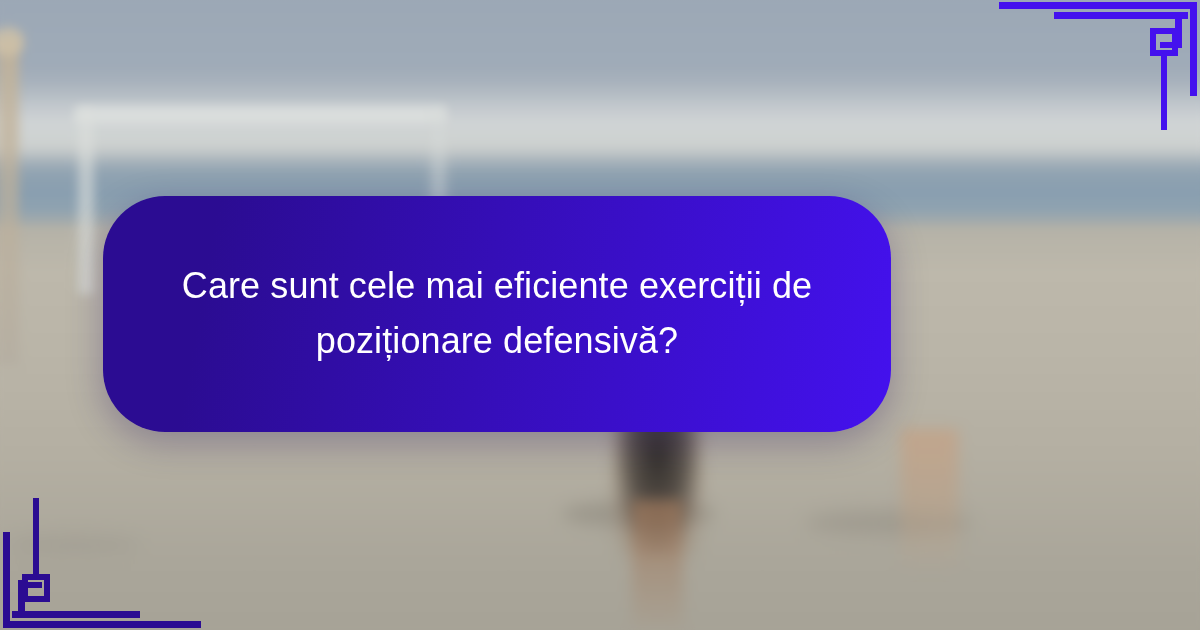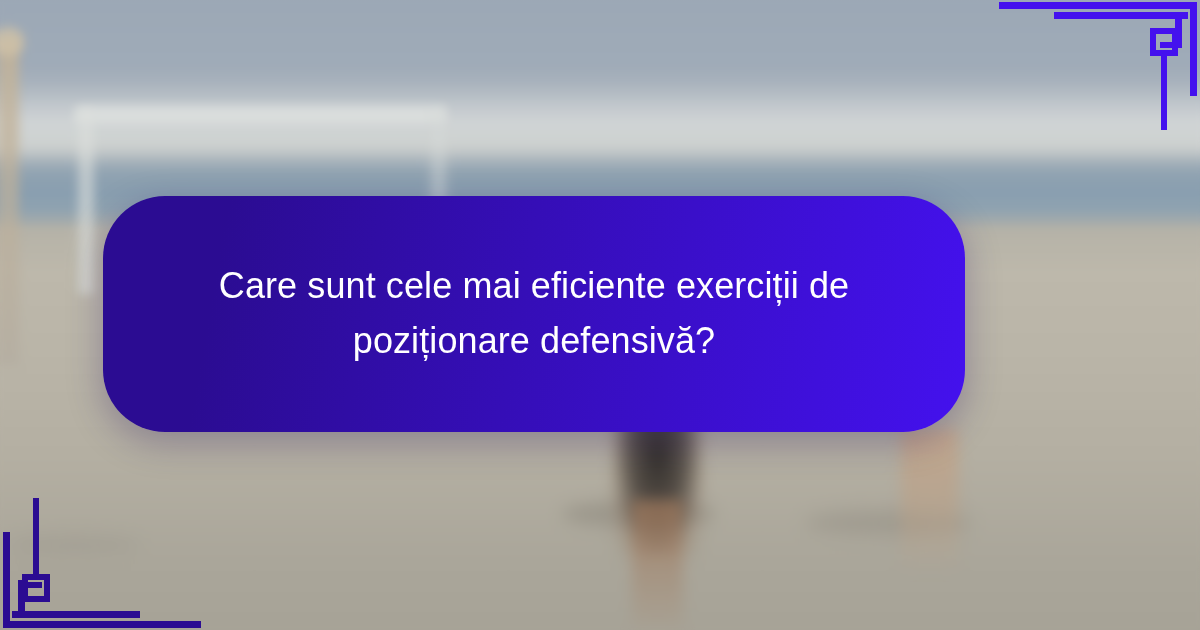--- a/index.html
+++ b/index.html
@@ -151,21 +151,21 @@
     left:22px; bottom:28px; width:28px; height:28px;
     border:6px solid currentColor; background:transparent;
   }
   .bl .stem { left:33px; bottom:50px; width:6px; height:82px; }
   .bl .hookbar { left:18px; bottom:42px; width:24px; height:6px; }
 
   
   .question-card {
     position:absolute;
     left:103px; top:196px;
-    width:862px; height:236px;
+    width:788px; height:236px;
     border-radius:62px;
     display:flex;
     align-items:center;
     justify-content:center;
     padding:24px 56px;
     box-shadow:0 10px 36px rgba(25,6,90,.28);
   }
   .question-text {
     color:#ffffff;
     font-size:36px;

